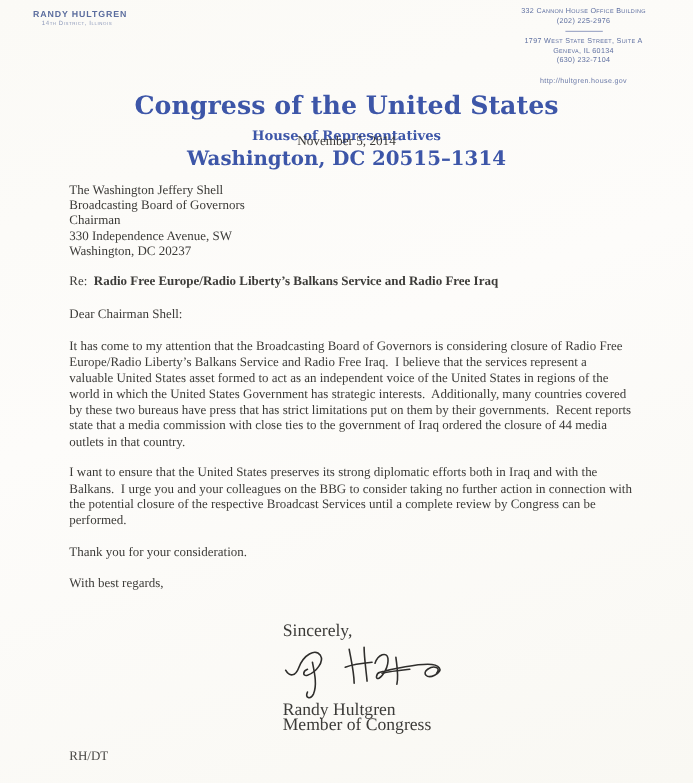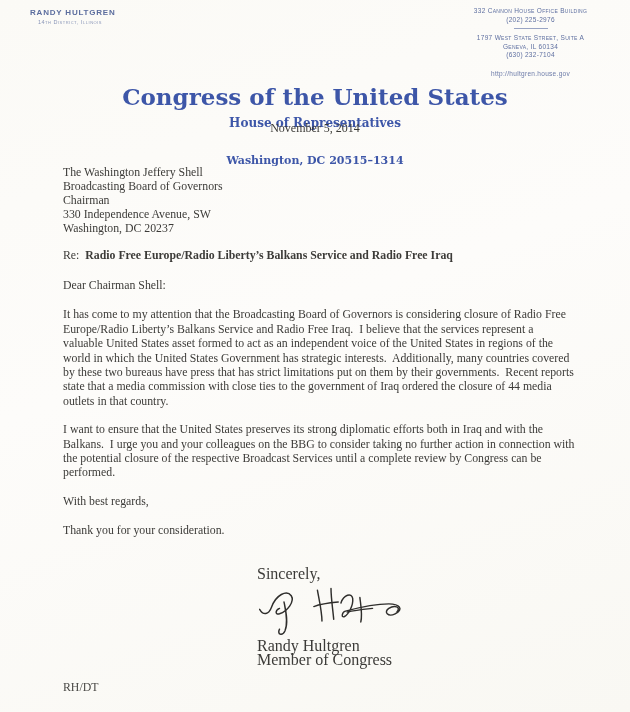--- a/index.html
+++ b/index.html
@@ -46,21 +46,21 @@
   }
 
   .org-block {
     position: absolute; left: 0; right: 0; top: 40px;
     text-align: center;
     font-family: "DejaVu Serif", serif;
     color: #3d56a8;
   }
   .org-line1 { font-size: 23px; font-weight: bold; line-height: 26px; margin-top: 44px; }
   .org-line2 { font-size: 12px; font-weight: bold; line-height: 20px; margin-top: 3px; }
-  .org-line3 { font-size: 11px; font-weight: bold; line-height: 16px; margin-top: 20px; }
+  .org-line3 { font-size: 18px; font-weight: bold; line-height: 16px; margin-top: 4px; }
 
   .date-line {
     position: absolute; left: 0; right: 0; top: 121px;
     text-align: center; font-size: 12px; color: #3b3a37;
   }
 
   
   .letter-content {
     position: absolute; left: 63px; top: 166px; width: 512px;
     font-size: 11.8px; line-height: 13.9px;
@@ -121,22 +121,22 @@
       <div class="recipient-line">Washington, DC 20237</div>
     </div>
 
     <div class="re-line"><span>Re:  </span><span class="re-subject">Radio Free Europe/Radio Liberty’s Balkans Service and Radio Free Iraq</span></div>
 
     <div class="salutation">Dear Chairman Shell:</div>
 
     <div class="body-paragraph">It has come to my attention that the Broadcasting Board of Governors is considering closure of Radio Free Europe/Radio Liberty’s Balkans Service and Radio Free Iraq.  I believe that the services represent a valuable United States asset formed to act as an independent voice of the United States in regions of the world in which the United States Government has strategic interests.  Additionally, many countries covered by these two bureaus have press that has strict limitations put on them by their governments.  Recent reports state that a media commission with close ties to the government of Iraq ordered the closure of 44 media outlets in that country.</div>
     <div class="body-paragraph">I want to ensure that the United States preserves its strong diplomatic efforts both in Iraq and with the Balkans.  I urge you and your colleagues on the BBG to consider taking no further action in connection with the potential closure of the respective Broadcast Services until a complete review by Congress can be performed.</div>
 
+    <div class="closing-line">Thank you for your consideration.</div>
     <div class="closing-line">With best regards,</div>
-    <div class="closing-line">Thank you for your consideration.</div>
   </div>
 
   <div class="signature-block">
     <div>Sincerely,</div>
     <svg class="signature-svg" viewBox="0 0 170 62" width="160" height="56" aria-hidden="true">
       <g fill="none" stroke="#2f2e2c" stroke-width="1.6" stroke-linecap="round">
         <path d="M6 28 C10 35 16 34 19 26 C24 12 36 6 41 13 C45 19 37 30 28 33 C23 34.5 23 29 28 27"></path>
         <path d="M33 20 C35 30 38 43 34 52 C31 58 25 56 28 50"></path>
         <path d="M70 7 C72 18 75 31 75 41"></path>
         <path d="M85 5 C85 15 87 28 88 39"></path>

